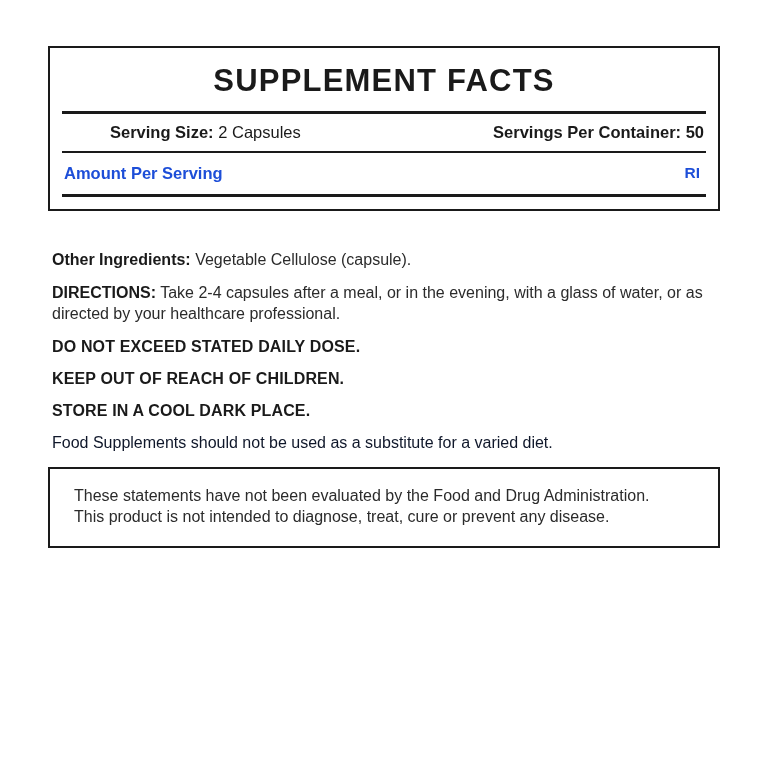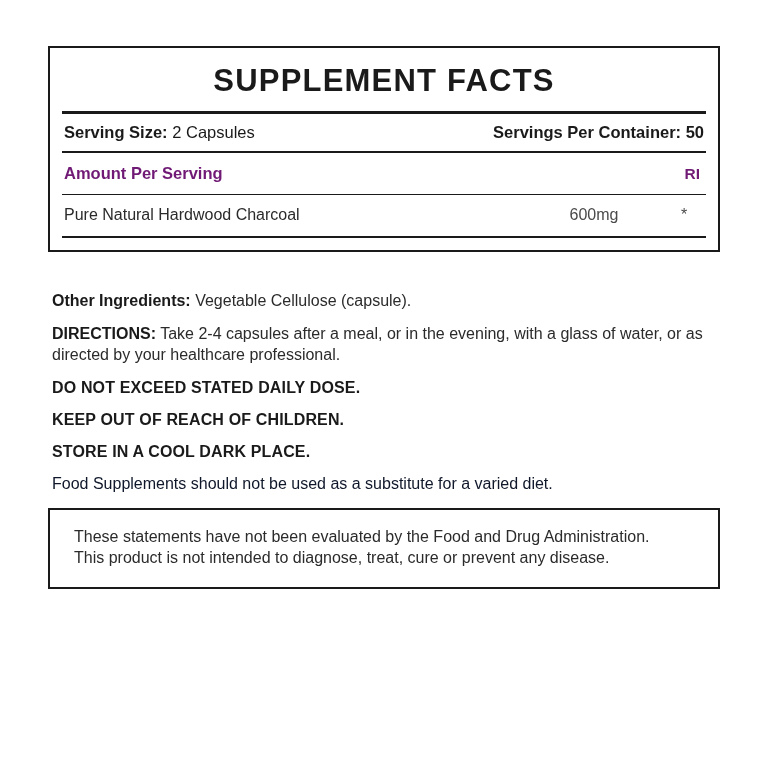--- a/index.html
+++ b/index.html
@@ -48,33 +48,34 @@
   }
 
   .serving-row {
     display: flex;
     justify-content: space-between;
     align-items: baseline;
     font-size: 16.5px;
     font-weight: 700;
     padding: 9px 2px 9px 2px;
     color: #1a1a1a;
+    margin-left: 46px;
   }
   .serving-row .left { font-weight: 700; }
   .serving-row .left .val { font-weight: 400; }
   .serving-row .right { font-weight: 700; }
 
   .amount-row {
     display: flex;
     justify-content: space-between;
-    align-items: flex-end;
+    align-items: flex-start;
     font-size: 16.5px;
     font-weight: 700;
     padding: 11px 2px 11px 2px;
-    color: #701a75;
+    color: #1d4ed8;
   }
   .amount-row .ri {
     padding-right: 4px;
     font-size: 15.5px;
   }
 
   .nutrient-row {
     display: flex;
     align-items: baseline;
     font-size: 16px;
@@ -167,25 +168,20 @@
 
     <div class="rule-med"></div>
 
     <div class="amount-row">
       <div>Amount Per Serving</div>
       <div class="ri">RI</div>
     </div>
 
     <div class="rule-thin"></div>
 
-    <div class="nutrient-row">
-      <div class="nname">Pure Natural Hardwood Charcoal</div>
-      <div class="namount">600mg</div>
-      <div class="nri">*</div>
-    </div>
 
     <div class="rule-med"></div>
 
 
   </section>
 
   <section class="body-block">
 
     <p class="lead">
       <span class="b">Other Ingredients:</span>

